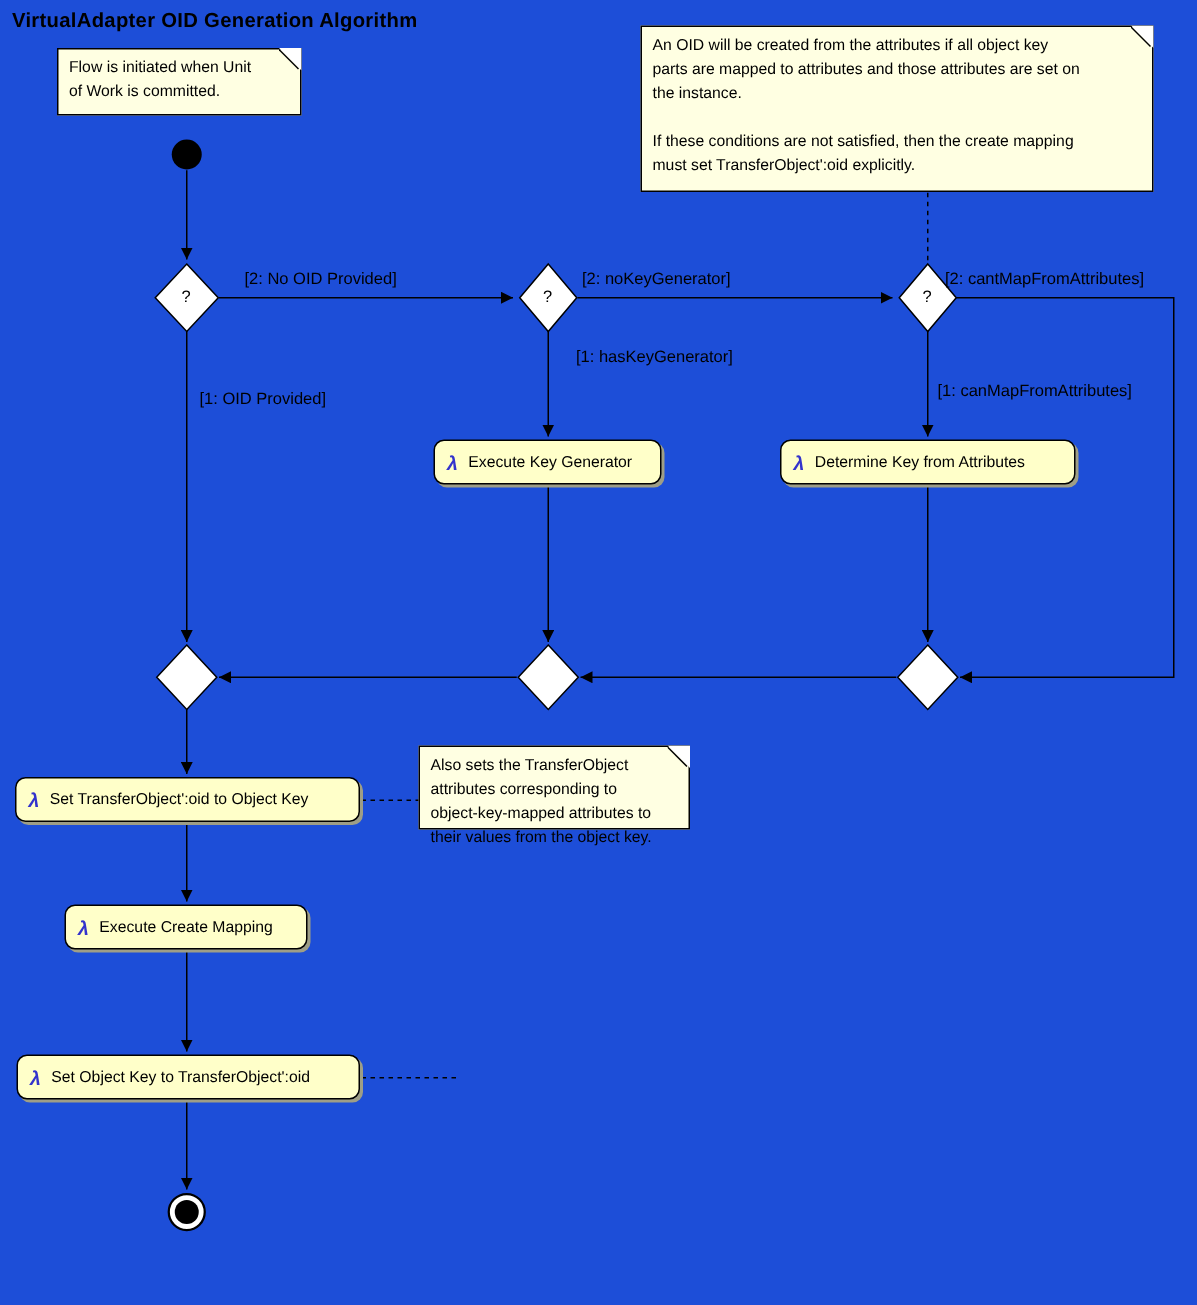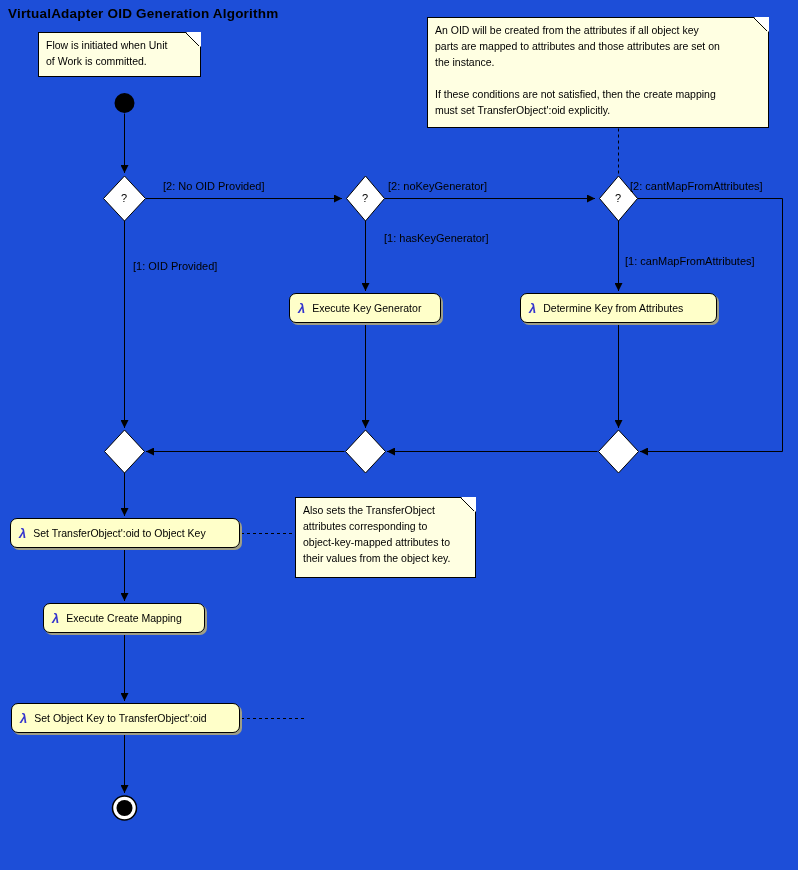--- a/index.html
+++ b/index.html
@@ -123,21 +123,21 @@
       <line x1="0" y1="1" x2="13" y2="14" stroke="#000" stroke-width="1"></line>
     </svg>
     <div class="note-text">An OID will be created from the attributes if all object key
 parts are mapped to attributes and those attributes are set on
 the instance.
 
 If these conditions are not satisfied, then the create mapping
 must set TransferObject':oid explicitly.</div>
   </div>
 
-  <div class="note" style="left:295px;top:497px;width:181px;height:81px;">
+  <div class="note" style="left:279px;top:497px;width:181px;height:56px;">
     <svg class="fold" width="15" height="15" viewBox="0 0 15 15">
       <polygon points="0,0 15,0 15,15" fill="#ffffff"></polygon>
       <line x1="0" y1="1" x2="13" y2="14" stroke="#000" stroke-width="1"></line>
     </svg>
     <div class="note-text">Also sets the TransferObject
 attributes corresponding to
 object-key-mapped attributes to
 their values from the object key.</div>
   </div>
 

